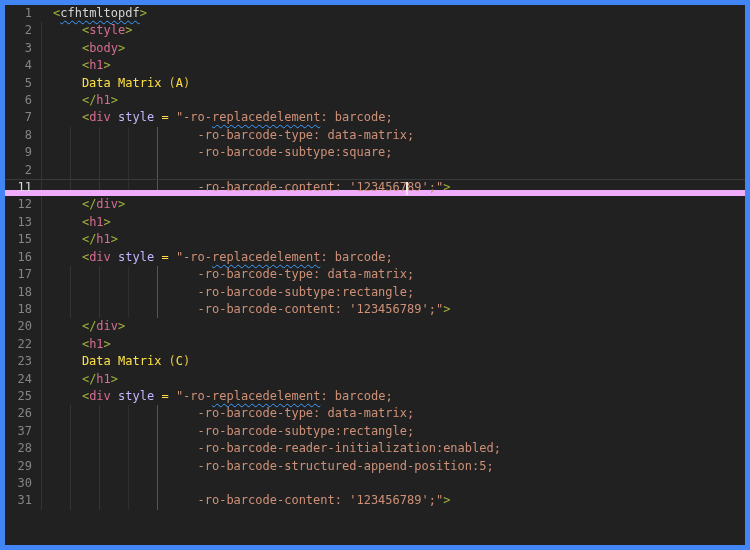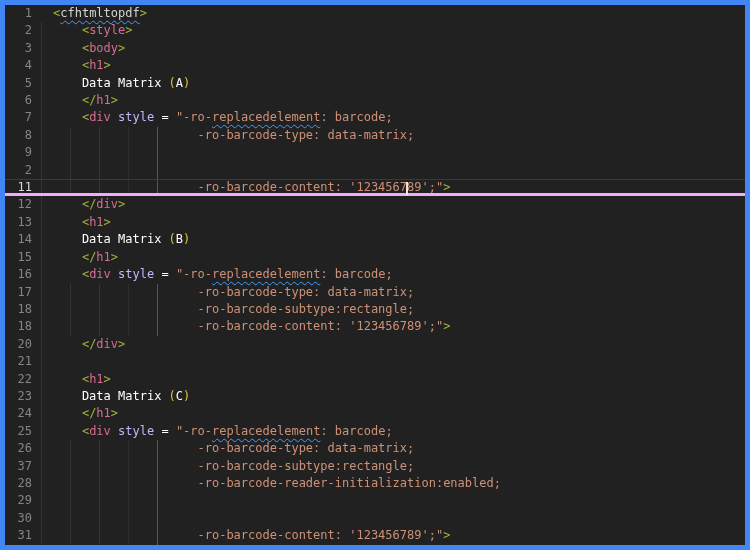--- a/index.html
+++ b/index.html
@@ -15,21 +15,21 @@
   .line{
     display:flex;
     height:17.42px;
     line-height:17.42px;
     position:relative;
     white-space:pre;
   }
   .line.current{
     box-sizing:border-box;
     border-top:1px solid #3a3a3a;
-    border-bottom:3px solid #f0abfc;
+    border-bottom:6px solid #f0abfc;
     line-height:15.4px;
     justify-content:space-between;
   }
   .num{
     flex:0 0 27px;
     padding-right:9px;
     text-align:right;
     color:#858585;
     font-weight:400;
     user-select:none;
@@ -39,21 +39,21 @@
     flex:1;
     font-weight:400;
     color:#d6d6d6;
     margin-left:12px;
   }
   
   .punct{color:#a2b139;}
   .tag{color:#d66d92;}
   .tagu{color:#d4d4d4;}
   .attr{color:#c4b5fd;}
-  .plain{color:#ffffff;}
+  .plain{color:#fde047;}
   .string{color:#ce9178;}
   .paren{color:#e0c33c;}
   .sq{
     text-decoration-line:underline;
     text-decoration-style:wavy;
     text-decoration-color:#3f9eff;
     text-decoration-thickness:1px;
     text-underline-offset:2.5px;
   }
   .caret{
@@ -88,37 +88,35 @@
 <div class="frame">
   <div id="editor">
       <div class="line"><div class="num">1</div><div class="code"><span class="punct">&lt;</span><span class="tagu sq">cfhtmltopdf</span><span class="punct">&gt;</span></div></div>
       <div class="line"><div class="num">2</div><span class="g0"></span><div class="code"><span class="plain">    </span><span class="punct">&lt;</span><span class="tag">style</span><span class="punct">&gt;</span></div></div>
       <div class="line"><div class="num">3</div><span class="g0"></span><div class="code"><span class="plain">    </span><span class="punct">&lt;</span><span class="tag">body</span><span class="punct">&gt;</span></div></div>
       <div class="line"><div class="num">4</div><span class="g0"></span><div class="code"><span class="plain">    </span><span class="punct">&lt;</span><span class="tag">h1</span><span class="punct">&gt;</span></div></div>
       <div class="line"><div class="num">5</div><span class="g0"></span><div class="code"><span class="plain">    Data Matrix </span><span class="paren">(</span><span class="plain">A</span><span class="paren">)</span></div></div>
       <div class="line"><div class="num">6</div><span class="g0"></span><div class="code"><span class="plain">    </span><span class="punct">&lt;/</span><span class="tag">h1</span><span class="punct">&gt;</span></div></div>
       <div class="line"><div class="num">7</div><span class="g0"></span><div class="code"><span class="plain">    </span><span class="punct">&lt;</span><span class="tag">div</span><span class="plain"> </span><span class="attr">style</span><span class="plain"> = </span><span class="string">"-ro-</span><span class="string sq">replacedelement</span><span class="string">: barcode;</span></div></div>
       <div class="line"><div class="num">8</div><span class="gcont"></span><span class="gactive"></span><div class="code"><span class="plain">                    </span><span class="string">-ro-barcode-type: data-matrix;</span></div></div>
-      <div class="line"><div class="num">9</div><span class="gcont"></span><span class="gactive"></span><div class="code"><span class="plain">                    </span></div></div>
+      <div class="line"><div class="num">9</div><span class="gcont"></span><span class="gactive"></span><div class="code"><span class="plain">                    </span><span class="string">-ro-barcode-subtype:square;</span></div></div>
       <div class="line"><div class="num">2</div><span class="gcont"></span><span class="gactive"></span><div class="code"><span class="plain">                    </span></div></div>
       <div class="line current"><div class="num">11</div><span class="gcont"></span><span class="gactive"></span><div class="code"><span class="plain">                    </span><span class="string">-ro-barcode-content: '1234567</span><span class="caret"></span><span class="string">89';"</span><span class="punct">&gt;</span></div></div>
       <div class="line"><div class="num">12</div><span class="g0"></span><div class="code"><span class="plain">    </span><span class="punct">&lt;/</span><span class="tag">div</span><span class="punct">&gt;</span></div></div>
       <div class="line"><div class="num">13</div><span class="g0"></span><div class="code"><span class="plain">    </span><span class="punct">&lt;</span><span class="tag">h1</span><span class="punct">&gt;</span></div></div>
-      <div class="line"><div class="num">14</div><span class="g0"></span><div class="code"><span class="plain">    Data Matrix </span><span class="paren">(</span><span class="plain">B</span><span class="paren">)</span></div></div>
       <div class="line"><div class="num">15</div><span class="g0"></span><div class="code"><span class="plain">    </span><span class="punct">&lt;/</span><span class="tag">h1</span><span class="punct">&gt;</span></div></div>
       <div class="line"><div class="num">16</div><span class="g0"></span><div class="code"><span class="plain">    </span><span class="punct">&lt;</span><span class="tag">div</span><span class="plain"> </span><span class="attr">style</span><span class="plain"> = </span><span class="string">"-ro-</span><span class="string sq">replacedelement</span><span class="string">: barcode;</span></div></div>
       <div class="line"><div class="num">17</div><span class="gcont"></span><span class="gactive"></span><div class="code"><span class="plain">                    </span><span class="string">-ro-barcode-type: data-matrix;</span></div></div>
       <div class="line"><div class="num">18</div><span class="gcont"></span><span class="gactive"></span><div class="code"><span class="plain">                    </span><span class="string">-ro-barcode-subtype:rectangle;</span></div></div>
       <div class="line"><div class="num">18</div><span class="gcont"></span><span class="gactive"></span><div class="code"><span class="plain">                    </span><span class="string">-ro-barcode-content: '123456789';"</span><span class="punct">&gt;</span></div></div>
       <div class="line"><div class="num">20</div><span class="g0"></span><div class="code"><span class="plain">    </span><span class="punct">&lt;/</span><span class="tag">div</span><span class="punct">&gt;</span></div></div>
-      <div class="line"><div class="num">21</div><span class="g0"></span><div class="code"></div></div>
       <div class="line"><div class="num">22</div><span class="g0"></span><div class="code"><span class="plain">    </span><span class="punct">&lt;</span><span class="tag">h1</span><span class="punct">&gt;</span></div></div>
       <div class="line"><div class="num">23</div><span class="g0"></span><div class="code"><span class="plain">    Data Matrix </span><span class="paren">(</span><span class="plain">C</span><span class="paren">)</span></div></div>
       <div class="line"><div class="num">24</div><span class="g0"></span><div class="code"><span class="plain">    </span><span class="punct">&lt;/</span><span class="tag">h1</span><span class="punct">&gt;</span></div></div>
       <div class="line"><div class="num">25</div><span class="g0"></span><div class="code"><span class="plain">    </span><span class="punct">&lt;</span><span class="tag">div</span><span class="plain"> </span><span class="attr">style</span><span class="plain"> = </span><span class="string">"-ro-</span><span class="string sq">replacedelement</span><span class="string">: barcode;</span></div></div>
       <div class="line"><div class="num">26</div><span class="gcont"></span><span class="gactive"></span><div class="code"><span class="plain">                    </span><span class="string">-ro-barcode-type: data-matrix;</span></div></div>
       <div class="line"><div class="num">37</div><span class="gcont"></span><span class="gactive"></span><div class="code"><span class="plain">                    </span><span class="string">-ro-barcode-subtype:rectangle;</span></div></div>
       <div class="line"><div class="num">28</div><span class="gcont"></span><span class="gactive"></span><div class="code"><span class="plain">                    </span><span class="string">-ro-barcode-reader-initialization:enabled;</span></div></div>
-      <div class="line"><div class="num">29</div><span class="gcont"></span><span class="gactive"></span><div class="code"><span class="plain">                    </span></div></div>
+      <div class="line"><div class="num">29</div><span class="gcont"></span><span class="gactive"></span><div class="code"><span class="plain">                    </span><span class="string">-ro-barcode-structured-append-position:5;</span></div></div>
       <div class="line"><div class="num">30</div><span class="gcont"></span><span class="gactive"></span><div class="code"><span class="plain">                    </span></div></div>
       <div class="line"><div class="num">31</div><span class="gcont"></span><span class="gactive"></span><div class="code"><span class="plain">                    </span><span class="string">-ro-barcode-content: '123456789';"</span><span class="punct">&gt;</span></div></div>
     </div>
 </div>
 
 </body></html>

